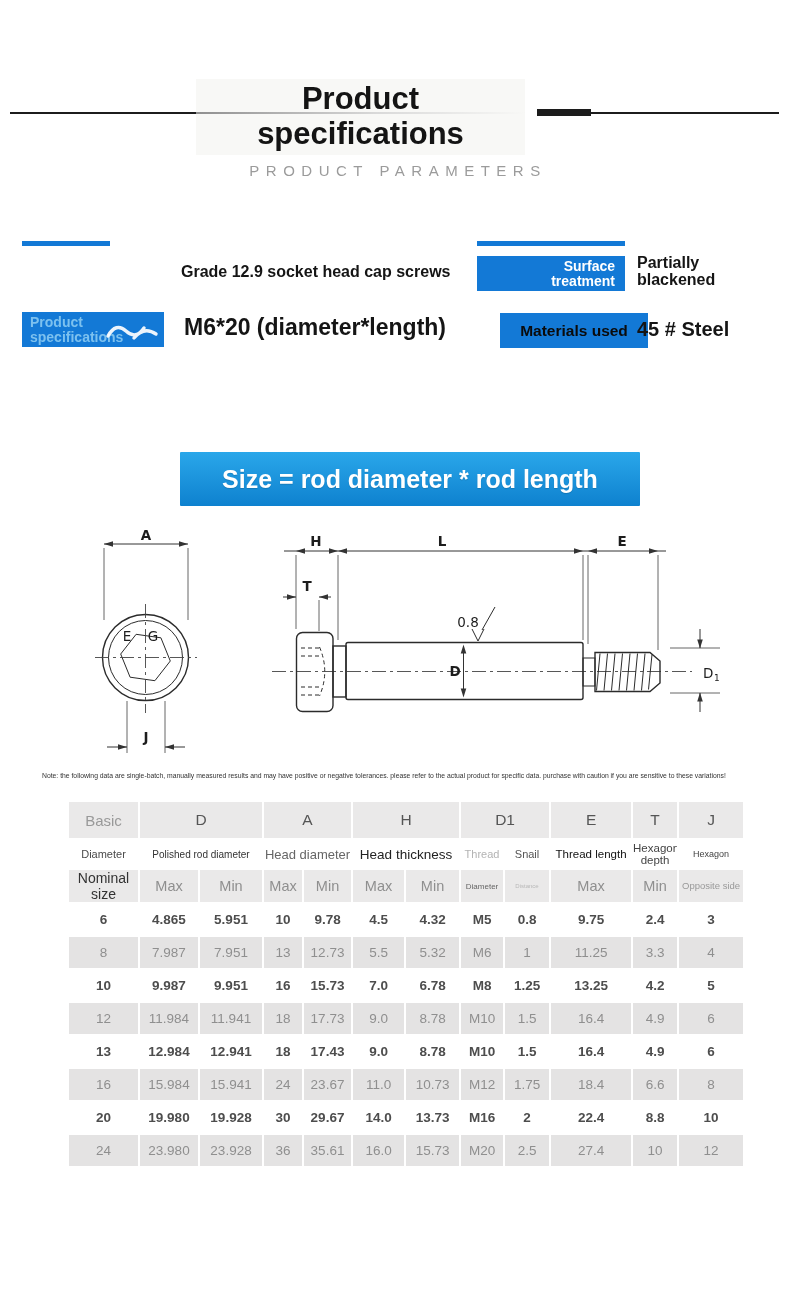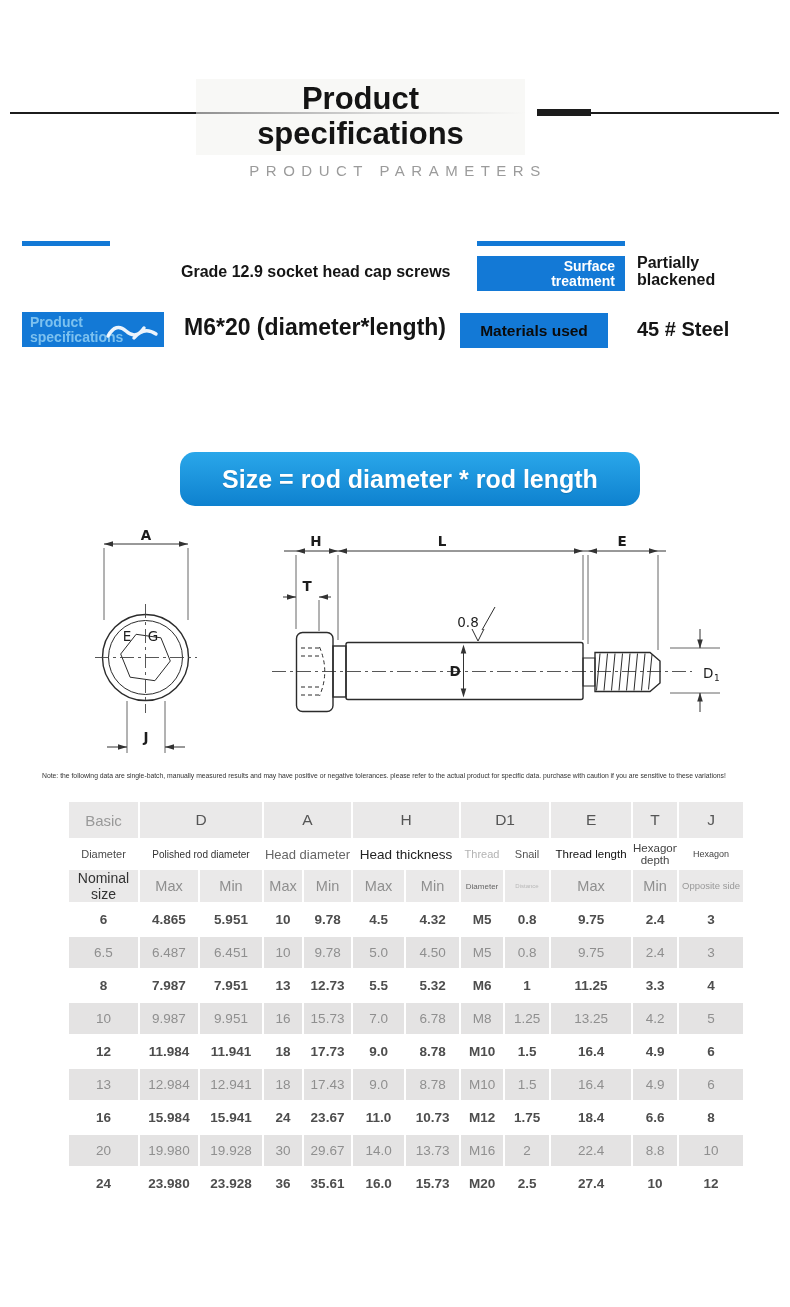--- a/index.html
+++ b/index.html
@@ -25,31 +25,31 @@
   .sliver{position:absolute;background:#1379d6;height:5px;top:241px;}
   .sliver-1{left:22px;width:88px;}
   .sliver-2{left:477px;width:148px;}
   .box-1{left:22px;top:256px;width:140px;height:35px;font-size:15px;line-height:35px;text-align:center;}
   .box-2{left:477px;top:256px;width:148px;height:35px;font-size:14px;line-height:15px;
          text-align:right;padding:3px 10px 0 0;}
   .box-2 span{display:block;}
   .box-3{left:22px;top:312px;width:142px;height:35px;font-size:14px;line-height:15px;
          color:#7cc1ef;text-align:left;padding:3px 0 0 8px;}
   .box-3 span{display:block;}
-  .box-4{left:460px;top:313px;width:148px;height:35px;font-size:15.5px;line-height:35px;
+  .box-4{left:500px;top:313px;width:148px;height:35px;font-size:15.5px;line-height:35px;
          text-align:center;color:#0b0b0b;}
   .scribble{position:absolute;right:4px;top:6px;}
   .val{position:absolute;color:#151515;font-weight:700;}
   .val-1{left:181px;top:263px;font-size:16px;}
   .val-2{left:637px;top:254px;width:112px;font-size:16px;line-height:17px;}
   .val-3{left:184px;top:314px;font-size:23px;}
   .val-4{left:637px;top:318px;font-size:20px;}
 
   
-  .banner{position:absolute;left:180px;top:452px;width:460px;height:54px;border-radius:15px;
+  .banner{position:absolute;left:180px;top:452px;width:460px;height:54px;border-radius:1px;
           background:linear-gradient(180deg,#2aa7ea,#0e81cf);
           color:#fff;font-size:25px;font-weight:700;line-height:54px;text-align:center;
           text-shadow:0 1px 1px rgba(0,0,0,.15);}
 
   
   .diagram{position:absolute;left:0;top:515px;width:790px;height:255px;}
   .diagram .part{fill:none;stroke:#2b2b2b;stroke-width:1.4;}
   .diagram .thin{fill:none;stroke:#2b2b2b;stroke-width:1;}
   .diagram .hid{fill:none;stroke:#2b2b2b;stroke-width:1;stroke-dasharray:4 3;}
   .diagram .dim{stroke:#333;stroke-width:1;fill:none;}
@@ -277,34 +277,20 @@
           <td>9.78</td>
           <td>4.5</td>
           <td>4.32</td>
           <td>M5</td>
           <td>0.8</td>
           <td>9.75</td>
           <td>2.4</td>
           <td>3</td>
         </tr>
         <tr>
-          <td>6.5</td>
-          <td>6.487</td>
-          <td>6.451</td>
-          <td>10</td>
-          <td>9.78</td>
-          <td>5.0</td>
-          <td>4.50</td>
-          <td>M5</td>
-          <td>0.8</td>
-          <td>9.75</td>
-          <td>2.4</td>
-          <td>3</td>
-        </tr>
-        <tr>
           <td>8</td>
           <td>7.987</td>
           <td>7.951</td>
           <td>13</td>
           <td>12.73</td>
           <td>5.5</td>
           <td>5.32</td>
           <td>M6</td>
           <td>1</td>
           <td>11.25</td>

